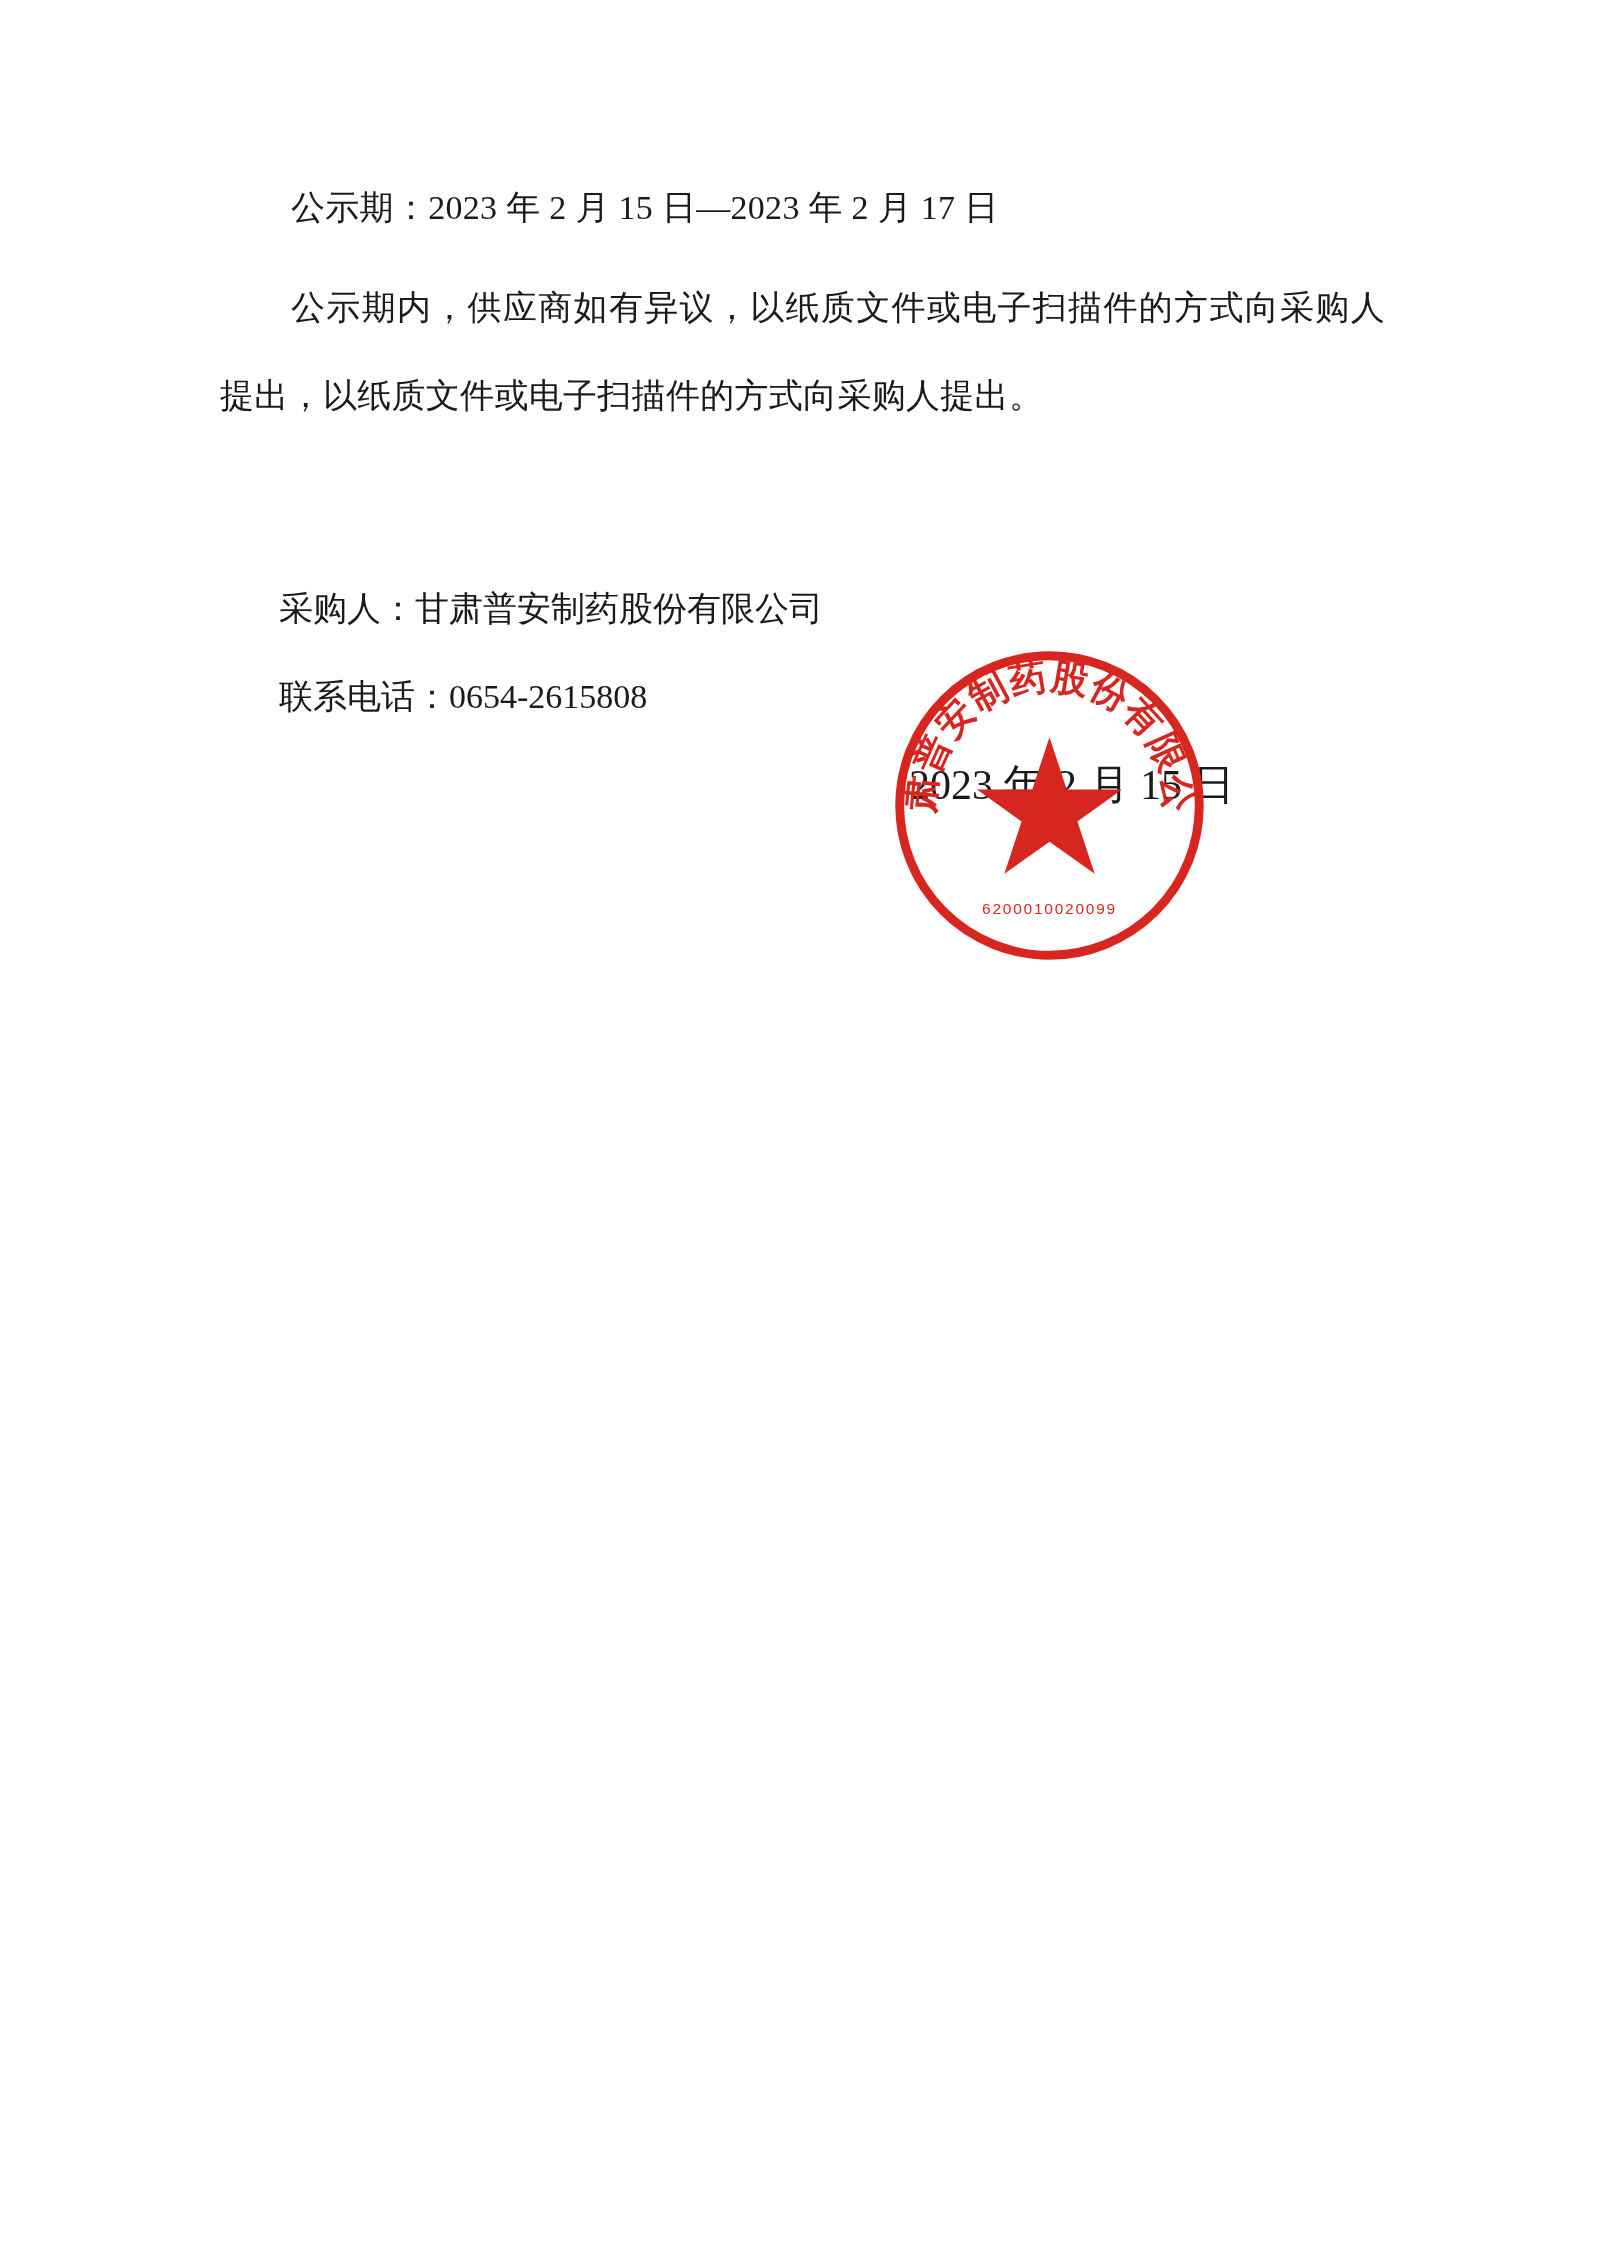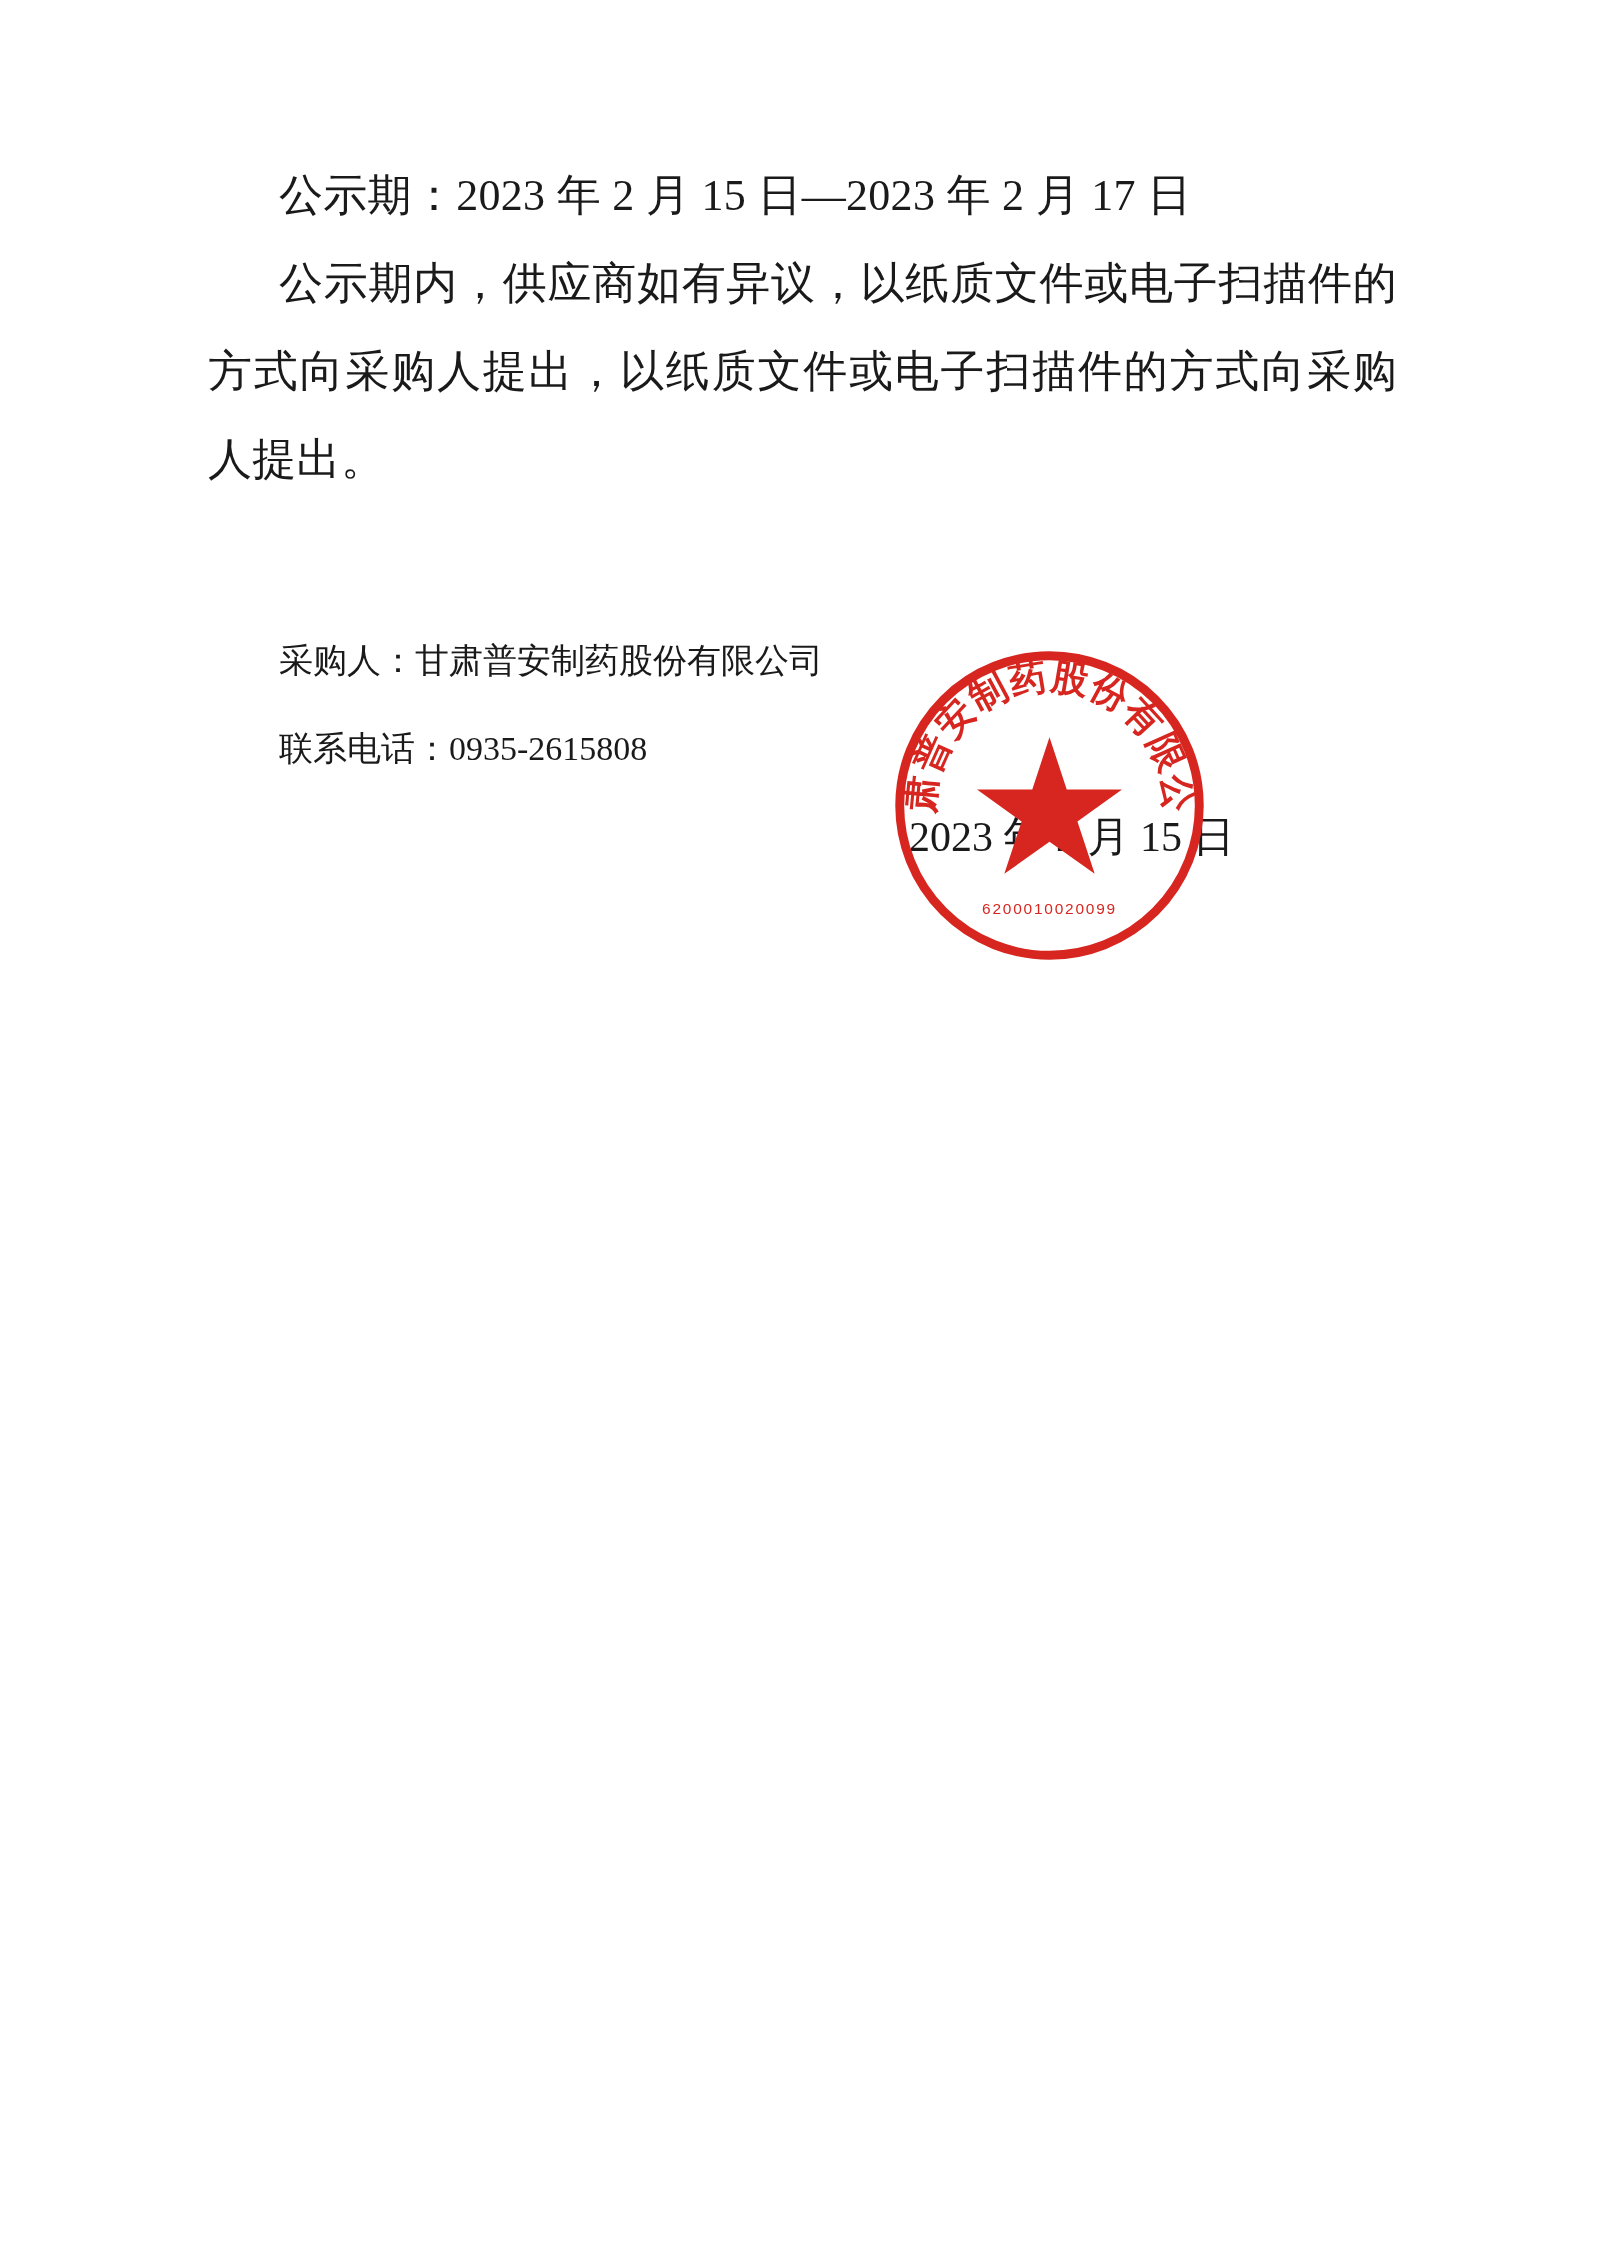--- a/index.html
+++ b/index.html
@@ -20,25 +20,25 @@
     inset: 0;
     background: #ffffff;
   }
   .content {
     position: absolute;
     left: 208px;
     top: 152px;
     width: 1189px;
   }
   .para {
-    font-size: 44px;
+    font-size: 34px;
     line-height: 88px;
     letter-spacing: 0.3px;
     text-align: justify;
-    margin: 0;
+    margin: 12px;
   }
   .indent {
     text-indent: 71px;
   }
   .gap-lg {
     height: 113px;
   }
   .sig-block {
     margin-top: 0;
   }
@@ -93,21 +93,21 @@
   <div class="content">
 
     <p class="para indent">公示期：2023 年 2 月 15 日—2023 年 2 月 17 日</p>
 
     <p class="para indent">公示期内，供应商如有异议，以纸质文件或电子扫描件的方式向采购人提出，以纸质文件或电子扫描件的方式向采购人提出。</p>
 
     <div class="gap-lg"></div>
 
     <div class="sig-block">
       <p class="sig-line">采购人：甘肃普安制药股份有限公司</p>
-      <p class="sig-line">联系电话：0935-2615808</p>
+      <p class="sig-line">联系电话：0654-2615808</p>
       <p class="date-line">2023 年 2 月 15 日</p>
     </div>
 
   </div>
 
   <div class="seal">
     <svg viewBox="0 0 530 530" xmlns="http://www.w3.org/2000/svg" aria-hidden="true">
       <defs>
         <path id="arcpath" d="M 70 265 A 195 195 0 1 1 460 265"></path>
       </defs>

